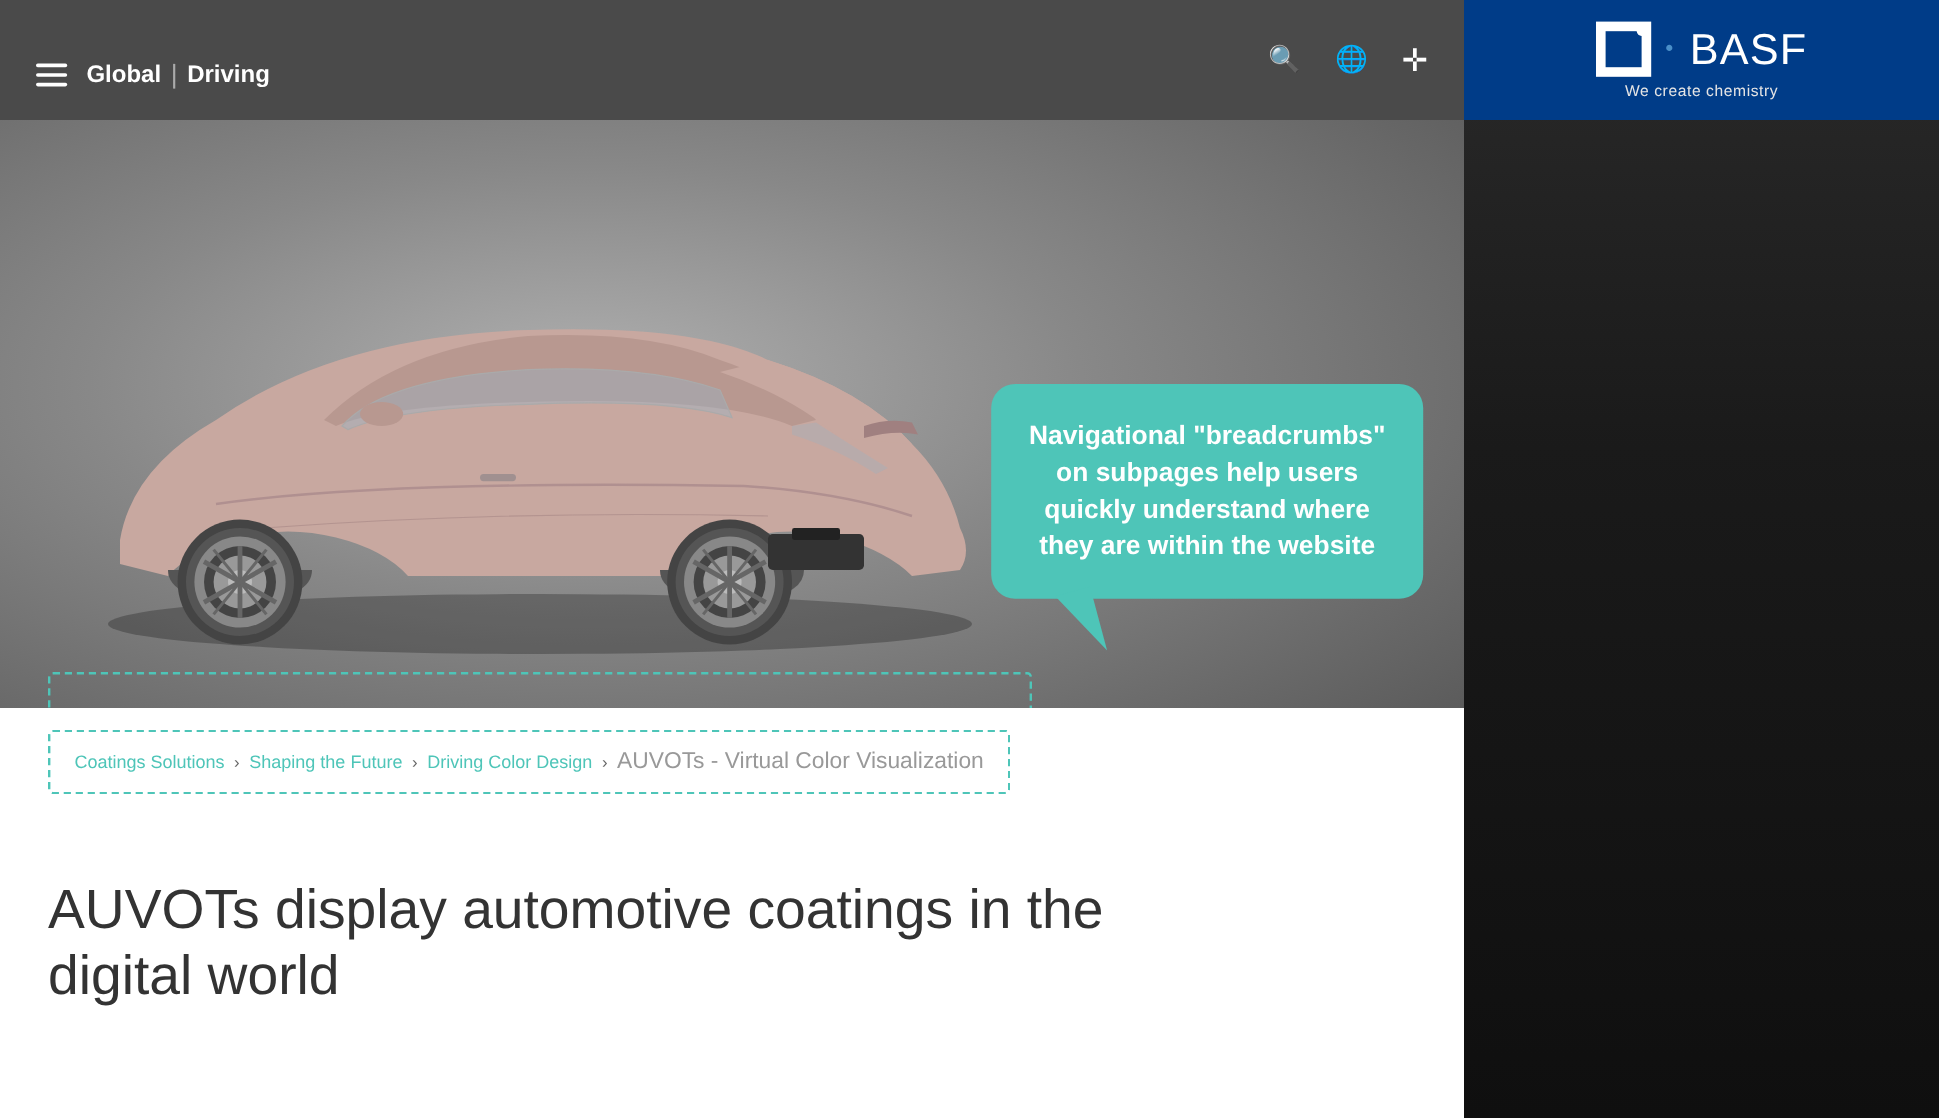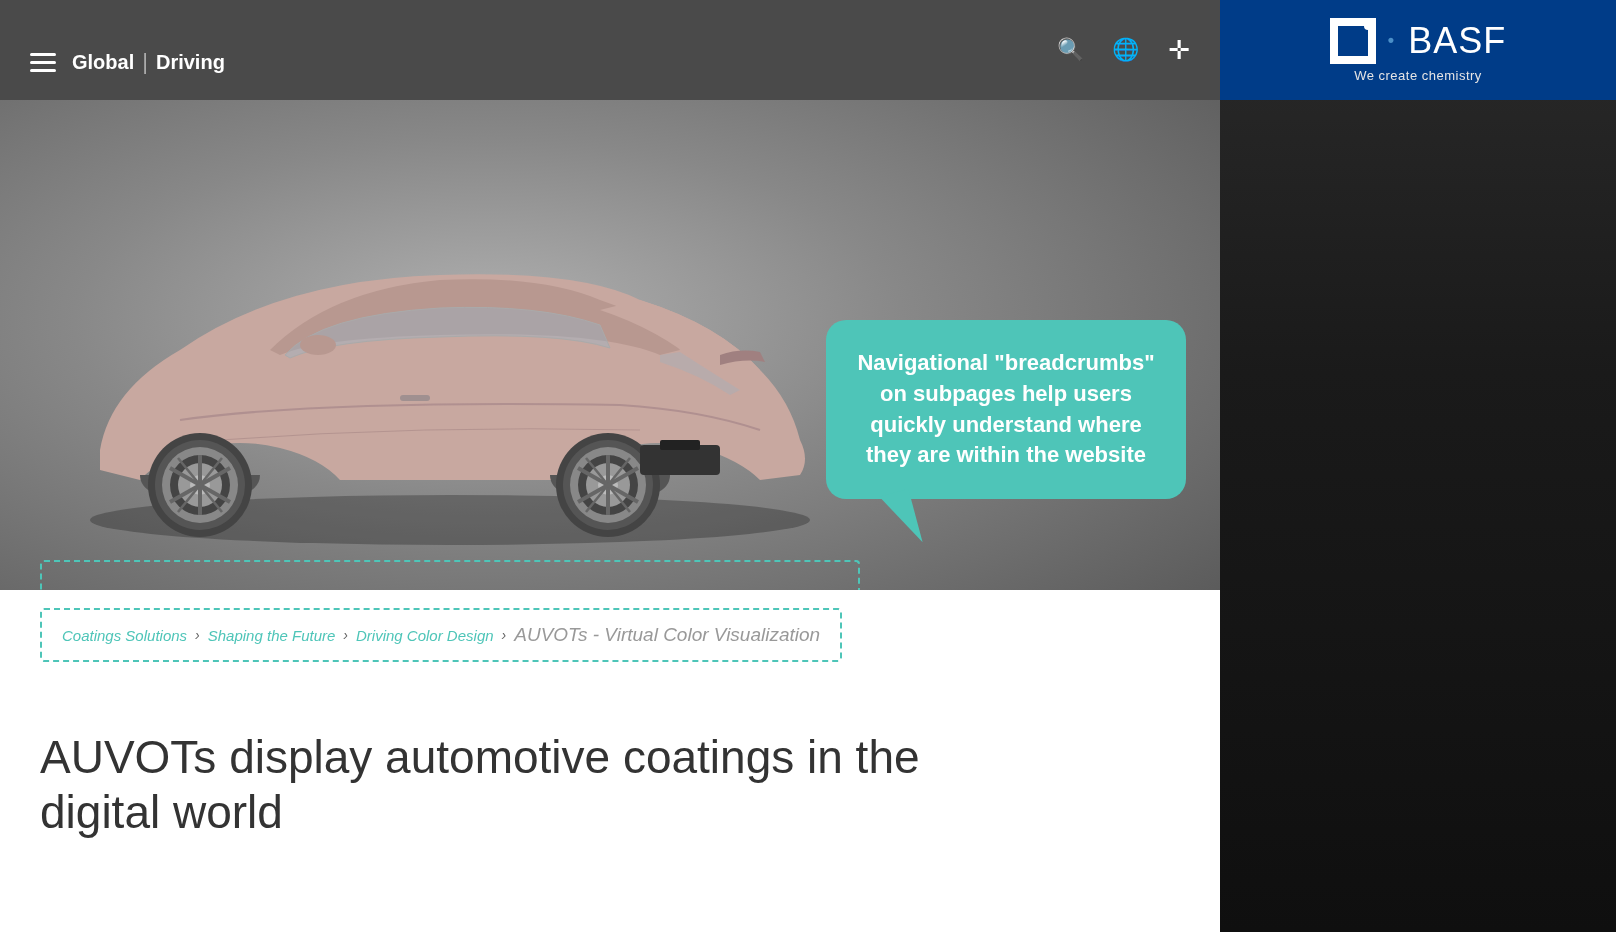--- a/index.html
+++ b/index.html
@@ -162,21 +162,20 @@
       position: absolute;
       top: 590px;
       left: 0;
       width: 1220px;
       height: 90px;
       background: #fff;
       display: flex;
       align-items: center;
       padding: 0 40px;
       z-index: 15;
-      font-style: italic;
     }
     .breadcrumb-dashed-box {
       border: 2px dashed #4ec5b8;
       border-radius: 4px;
       padding: 14px 20px;
       display: flex;
       align-items: center;
       gap: 0;
     }
     .breadcrumb-link {

